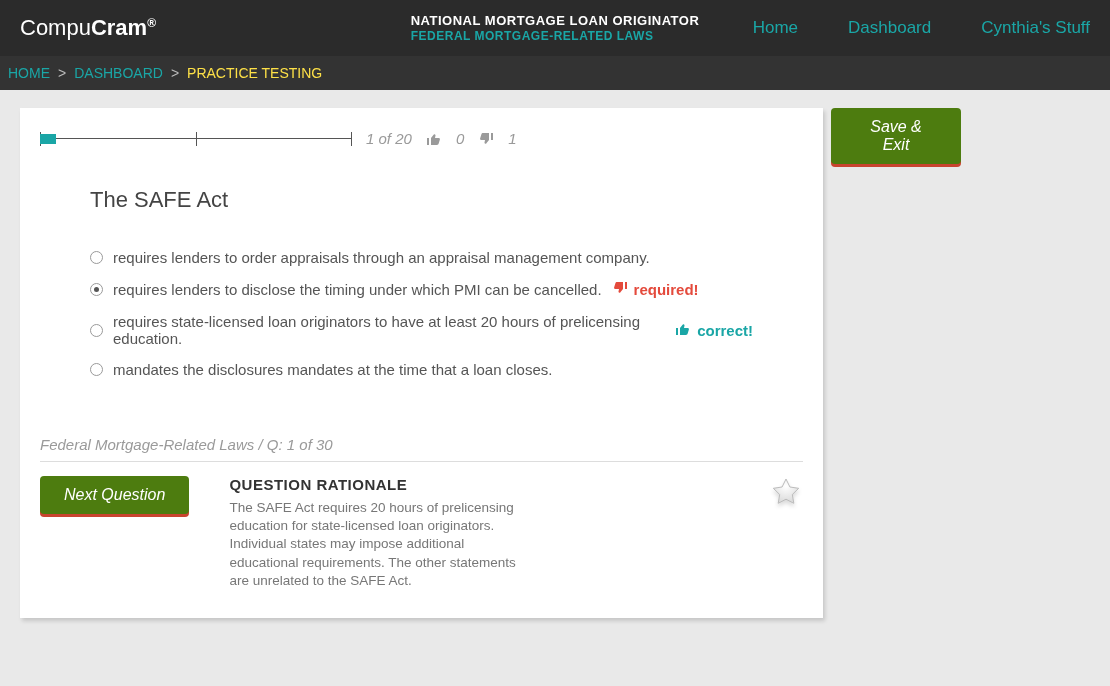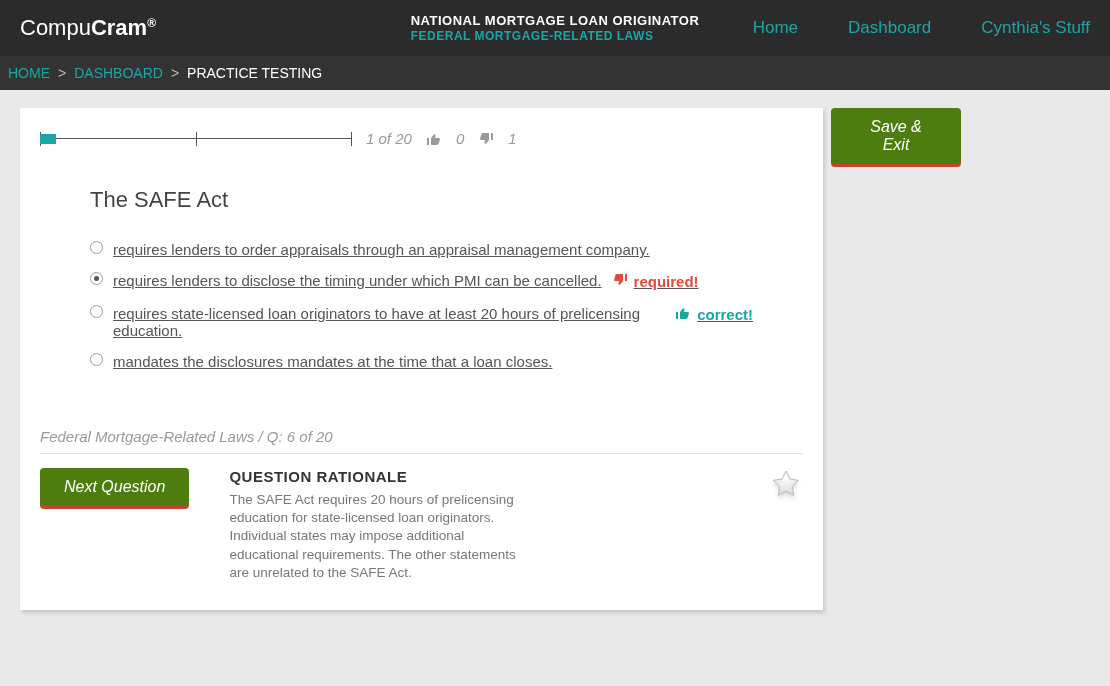--- a/index.html
+++ b/index.html
@@ -49,21 +49,21 @@
     background: #333;
     height: 34px;
     display: flex;
     align-items: center;
     padding: 0 8px;
     font-size: 14px;
     color: #fff;
   }
   .crumbbar .crumb { color: #1aa6a6; cursor: pointer; }
   .crumbbar .sep   { color: #bbb; margin: 0 8px; }
-  .crumbbar .cur   { color: #ffffff; }
+  .crumbbar .cur   { color: #fde047; }
 
   
   .page {
     padding: 18px 20px;
     display: flex;
     gap: 8px;
     align-items: flex-start;
   }
 
   .card {
@@ -102,31 +102,30 @@
     position: absolute;
     top: 2px; left: 0;
     height: 10px;
     background: #1aa6a6;
   }
   .thumb-icon { width: 16px; height: 16px; display:inline-block; }
   .count { color:#9a9a9a; font-style: italic; }
 
   
   .qwrap { padding: 40px 50px 10px 50px; }
-  .qtitle { font-size: 22px; color: #444; font-weight: 400; margin-bottom: 28px; }
+  .qtitle { font-size: 22px; color: #444; font-weight: 400; margin-bottom: 36px; }
 
   .answers { display: flex; flex-direction: column; gap: 14px; }
   .answer {
     display: flex;
-    align-items: flex-start;
+    align-items: center;
     gap: 10px;
     font-size: 15px;
     color: #555;
     cursor: pointer;
-    text-decoration: underline;
   }
   .radio {
     width: 13px; height: 13px;
     border: 1.5px solid #9a9a9a;
     border-radius: 50%;
     position: relative;
     flex-shrink: 0;
   }
   .radio.selected::after {
     content: "";
@@ -276,21 +275,21 @@
         </div>
 
         <div class="answer">
           <span class="radio"></span>
           <span>mandates the disclosures mandates at the time that a loan closes.</span>
         </div>
 
       </div>
     </div>
 
-    <div class="subline">Federal Mortgage-Related Laws / Q: 6 of 20</div>
+    <div class="subline">Federal Mortgage-Related Laws / Q: 1 of 30</div>
     <div class="divider"></div>
 
     <div class="footer">
       <button class="btn">Next Question</button>
 
       <div class="rationale">
         <h4>QUESTION RATIONALE</h4>
         <p>The SAFE Act requires 20 hours of prelicensing education for state-licensed loan originators. Individual states may impose additional educational requirements. The other statements are unrelated to the SAFE Act.</p>
       </div>
 

